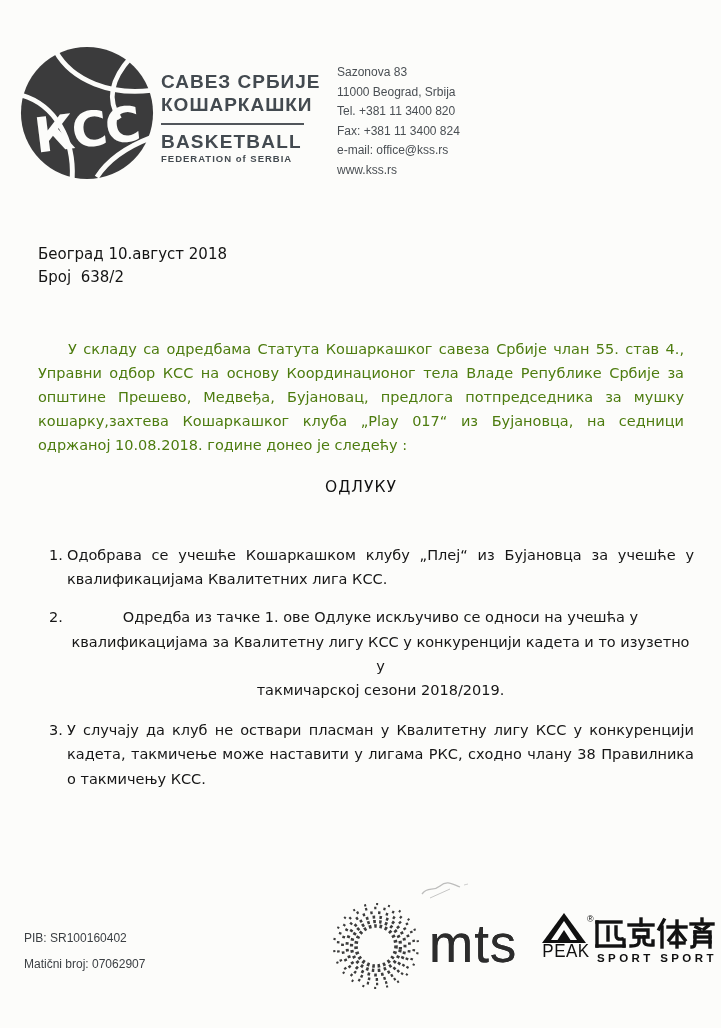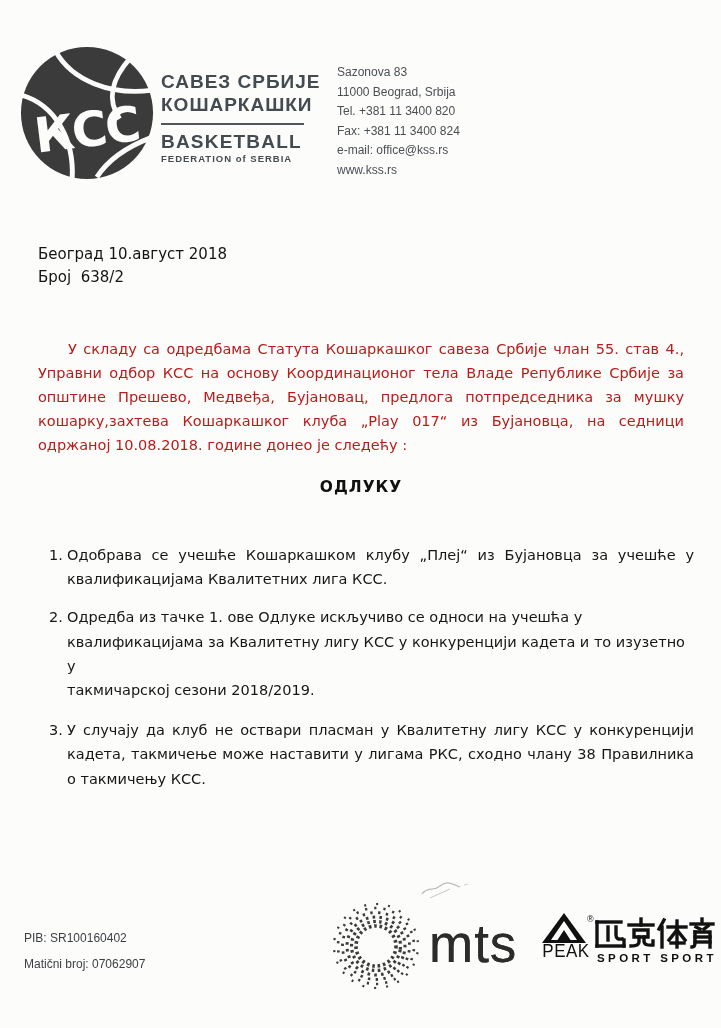--- a/index.html
+++ b/index.html
@@ -15,29 +15,29 @@
   .org-rule{width:143px;height:2px;background:#51565b;margin:7px 0 6px 0;}
   .org-latin{font-size:19px;font-weight:700;letter-spacing:1.2px;line-height:21px;white-space:pre;}
   .org-latin-sub{font-size:9.5px;font-weight:700;letter-spacing:1px;margin-top:1px;white-space:pre;}
   .contact{position:absolute;left:337px;top:63px;font-family:"Liberation Sans",sans-serif;
     font-size:12px;line-height:19.5px;color:#4a4f54;}
   .contact div{white-space:pre;}
   
   .meta{position:absolute;left:38px;top:243px;font-size:15px;line-height:23px;color:#141414;}
   .meta div{white-space:pre;}
   .intro{position:absolute;left:38px;top:322px;width:646px;font-size:14.5px;line-height:24.2px;
-    text-align:justify;text-indent:30px;color:#b91c1c;}
+    text-align:justify;text-indent:30px;color:#4d7c0f;}
   .decision-title{position:absolute;left:38px;top:478px;width:646px;text-align:center;
-    font-size:15.5px;font-weight:700;letter-spacing:1px;color:#111;}
+    font-size:15.5px;font-weight:400;letter-spacing:1px;color:#111;}
   .doc-list{position:absolute;left:49px;top:543px;width:645px;font-size:14.5px;line-height:24.2px;color:#161616;}
   .doc-item{display:flex;margin-bottom:14px;}
   .doc-item .num{width:18px;flex:0 0 18px;}
   .doc-item .item-text{flex:1;text-align:justify;}
   .doc-item:nth-child(2){margin-bottom:16px;}
-  .doc-item:nth-child(2) .item-text{white-space:pre-line;text-align:left;}
+  .doc-item:nth-child(2) .item-text{white-space:pre-line;text-align:center;}
   
   .scribble{position:absolute;left:420px;top:878px;opacity:.55;}
   .ids{position:absolute;left:24px;top:925px;font-family:"Liberation Sans",sans-serif;
     font-size:12px;line-height:26px;color:#3b3f43;}
   .ids div{white-space:pre;}
   .mts{position:absolute;left:329px;top:899px;width:190px;height:95px;}
   .mts-ring{position:absolute;left:0;top:0;width:94px;height:94px;}
   .mts-word{position:absolute;left:100px;top:14px;font-family:"Liberation Sans",sans-serif;
     font-size:53px;font-weight:500;color:#2c2c2c;letter-spacing:1px;
     text-shadow:0 0 .6px #2c2c2c;}

